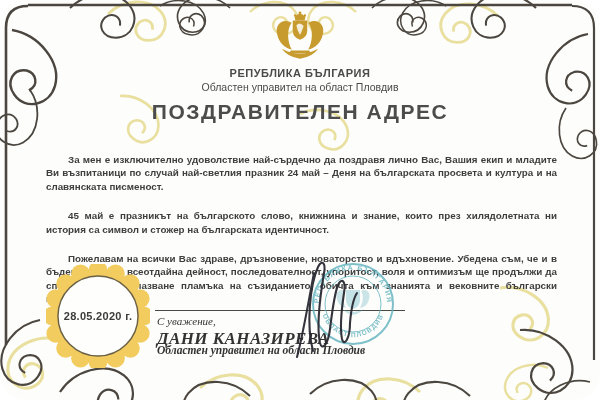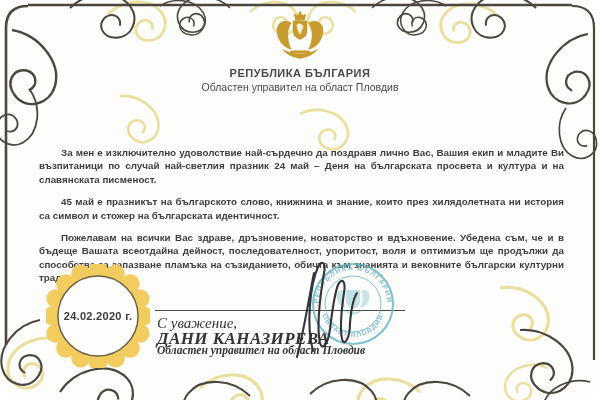--- a/index.html
+++ b/index.html
@@ -17,33 +17,33 @@
   .doc-title {
     position:absolute; top:100px; left:0; width:100%; text-align:center;
     font-size:21px; font-weight:bold; color:#4c4c4c; letter-spacing:1.5px; margin:0;
   }
 
   .body-text {
     position:absolute; top:137px; left:30px; width:543px;
     font-size:9.8px; font-weight:bold; color:#3e3e3e;
     line-height:13.4px; text-align:justify;
   }
-  .body-text p { margin:9px; text-indent:22px; }
+  .body-text p { margin:16px; text-indent:22px; }
 
   .date-seal { position:absolute; left:46px; top:264px; width:104px; height:104px; }
   .date-seal svg { position:absolute; inset:0; }
   .seal-date {
     position:absolute; inset:0; display:flex; align-items:center; justify-content:center;
     font-size:11px; font-weight:bold; color:#3b3b3b; letter-spacing:.3px;
   }
 
   .sig-block { position:absolute; left:155px; top:300px; width:270px; height:70px;
     font-family:"Liberation Serif", serif; font-style:italic; color:#333; }
   .sig-line { position:absolute; left:0; top:10px; width:250px; border-top:1.6px solid #4a4a45; }
-  .sig-salutation { position:absolute; left:2px; top:15px; font-size:15px;text-align:center; }
+  .sig-salutation { position:absolute; left:2px; top:15px; font-size:11px;text-align:center; }
   .sig-name { position:absolute; left:2px; top:29px; font-size:17px; font-weight:bold; letter-spacing:.4px; }
   .sig-position { position:absolute; left:2px; top:44px; font-size:11.5px; font-weight:bold; }
 
   .stamp { position:absolute; left:306px; top:257px; width:94px; height:94px; opacity:.8; }
   .autograph { position:absolute; left:283px; top:255px; width:82px; height:108px; }
 </style>
 </head>
 <body>
 
 <div class="page">
@@ -109,20 +109,21 @@
         <path d="M42,13 C53,8 60,17 57,27 C55,35 50,41 41,43 C46,35 47,20 41,13 Z"></path>
         <path d="M12,42 Q32,53 52,42 Q46,51 32,53 Q18,51 12,42 Z"></path>
         <rect x="21" y="44" width="22" height="3.4" rx="1.6"></rect>
       </g>
       <path d="M28,16 q4,-4 8,1 q-2,6 -4,10 q-3,-5 -4,-11 z" fill="#fdfdfb" opacity=".85"></path>
     </svg>
     <div class="country">РЕПУБЛИКА БЪЛГАРИЯ</div>
     <div class="office">Областен управител на област Пловдив</div>
   </div>
 
+  <h1 class="doc-title">ПОЗДРАВИТЕЛЕН АДРЕС</h1>
 
   <div class="body-text">
     <p>За мен е изключително удоволствие най-сърдечно да поздравя лично Вас, Вашия екип и младите Ви възпитаници по случай най-светлия празник 24 май – Деня на българската просвета и култура и на славянската писменост.</p>
     <p>45 май е празникът на българското слово, книжнина и знание, които през хилядолетната ни история са символ и стожер на българската идентичност.</p>
     <p>Пожелавам на всички Вас здраве, дръзновение, новаторство и вдъхновение. Убедена съм, че и в бъдеще Вашата всеотдайна дейност, последователност, упоритост, воля и оптимизъм ще продължи да способства за запазване пламъка на съзиданието, обичта към знанията и вековните български културни традиции.</p>
     <p>Честит празник!</p>
   </div>
 
   <div class="date-seal">
     <svg viewBox="0 0 100 100">
@@ -140,21 +141,21 @@
           <circle cx="18.9" cy="18.9" r="9"></circle>
           <circle cx="33.2" cy="9.4" r="9"></circle>
         <circle cx="50" cy="6" r="9"></circle>
           <circle cx="66.8" cy="9.4" r="9"></circle>
           <circle cx="81.1" cy="18.9" r="9"></circle>
         <circle cx="90.6" cy="33.2" r="9"></circle>
         <circle cx="50" cy="50" r="46"></circle>
       </g>
       <circle cx="50" cy="50" r="38.5" fill="#fefefc" stroke="#6b6147" stroke-width="1.4"></circle>
     </svg>
-    <div class="seal-date">24.02.2020 г.</div>
+    <div class="seal-date">28.05.2020 г.</div>
   </div>
 
   <div class="sig-block">
     <div class="sig-line"></div>
     <div class="sig-salutation">С уважение,</div>
     <div class="sig-name">ДАНИ КАНАЗИРЕВА</div>
     <div class="sig-position">Областен управител на област Пловдив</div>
   </div>
 
   <svg class="stamp" viewBox="0 0 94 94">

